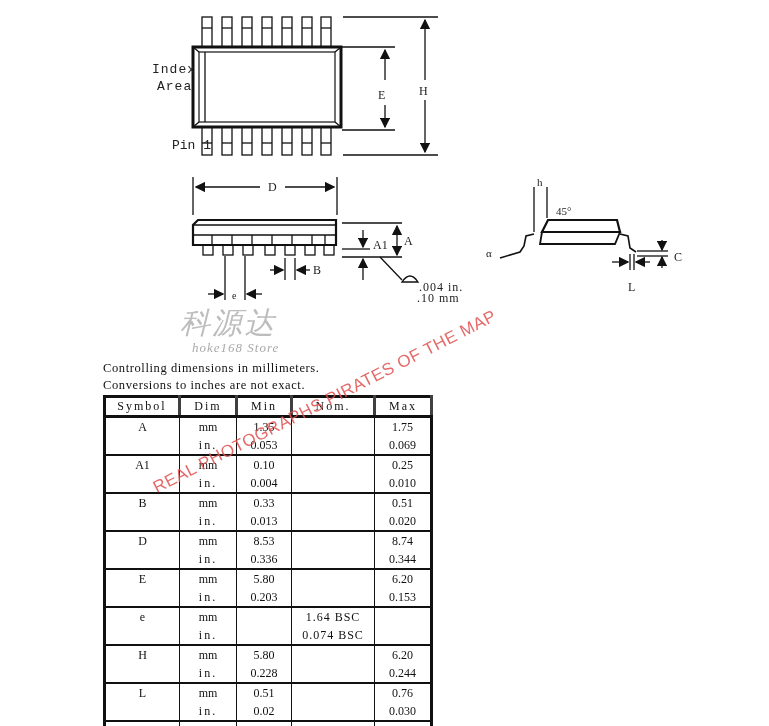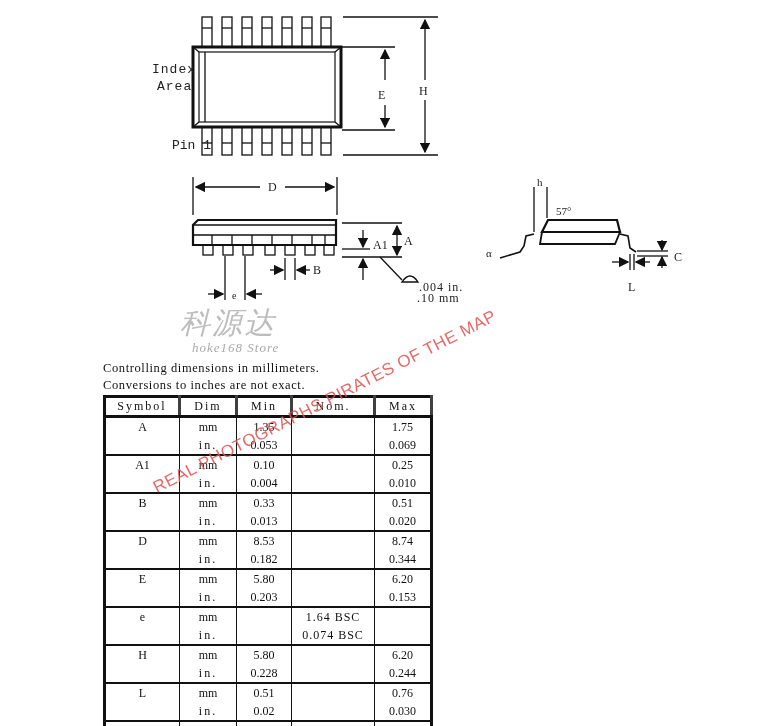--- a/index.html
+++ b/index.html
@@ -155,21 +155,21 @@
 
 <div class="lbl" style="left:268px;top:180px;">D</div>
 <div class="lbl" style="left:404px;top:234px;">A</div>
 <div class="lbl" style="left:373px;top:238px;">A1</div>
 <div class="lbl" style="left:313px;top:263px;">B</div>
 <div class="lbl" style="left:232px;top:290px;font-size:10px;">e</div>
 <div class="lbl" style="left:419px;top:280px;letter-spacing:1px;">.004 in.</div>
 <div class="lbl" style="left:417px;top:291px;letter-spacing:1px;">.10 mm</div>
 
 <div class="lbl" style="left:537px;top:176px;font-size:11px;">h</div>
-<div class="lbl" style="left:556px;top:205px;font-size:11px;">57°</div>
+<div class="lbl" style="left:556px;top:205px;font-size:11px;">45°</div>
 <div class="lbl" style="left:486px;top:247px;font-size:11px;">α</div>
 <div class="lbl" style="left:674px;top:250px;">C</div>
 <div class="lbl" style="left:628px;top:280px;">L</div>
 
 <div class="wm-cn">科源达</div>
 <div class="wm-store">hoke168 Store</div>
 
 <div class="notes">
   <div>Controlling dimensions in millimeters.</div>
   <div>Conversions to inches are not exact.</div>
@@ -245,21 +245,21 @@
         </td>
     </tr>
     <tr class="grp">
       <td>D</td>
       <td>
           <span class="sub">mm</span>
           <span class="sub dim-in">in.</span>
         </td>
       <td>
           <span class="sub">8.53</span>
-          <span class="sub">0.182</span>
+          <span class="sub">0.336</span>
         </td>
       <td>
           <span class="sub">&nbsp;</span>
           <span class="sub">&nbsp;</span>
         </td>
       <td>
           <span class="sub">8.74</span>
           <span class="sub">0.344</span>
         </td>
     </tr>

